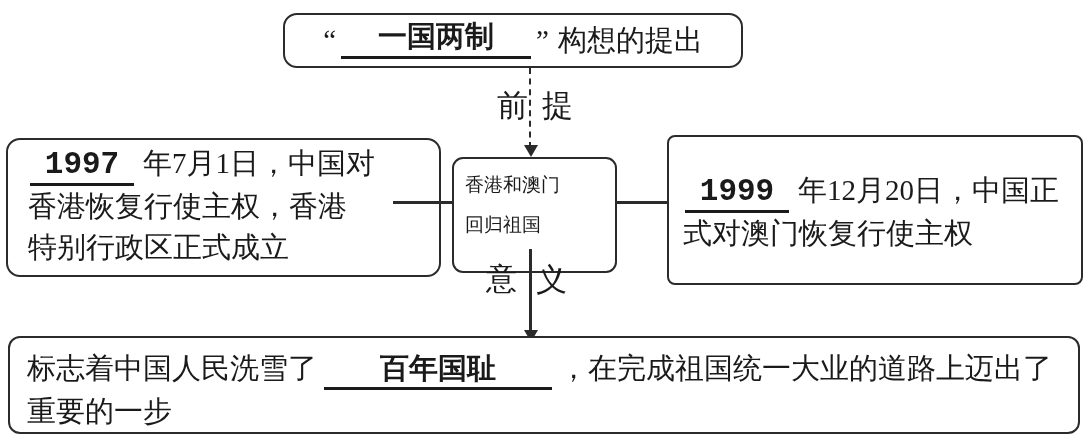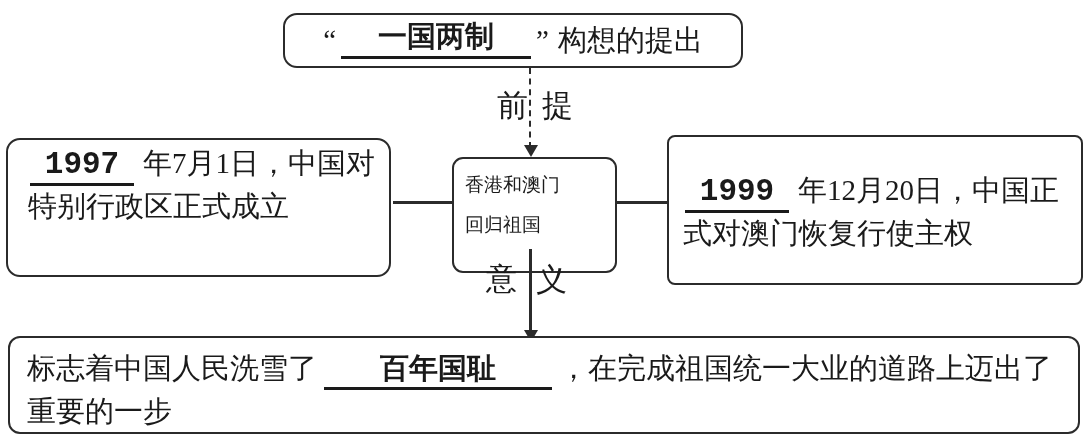--- a/index.html
+++ b/index.html
@@ -23,21 +23,21 @@
     border-radius: 14px;
     background: #ffffff;
     color: #1a1a1a;
   }
   .top-box {
     left: 283px; top: 13px; width: 460px; height: 55px;
     display: flex; align-items: center; justify-content: center;
     font-size: 29px;
   }
   .left-box {
-    left: 6px; top: 138px; width: 385px; height: 139px;
+    left: 6px; top: 138px; width: 435px; height: 139px;
     padding: 3px 6px 0 20px;
     font-size: 29px; line-height: 41px;
   }
   .center-box {
     left: 452px; top: 157px; width: 165px; height: 116px;
     border-radius: 11px;
     padding: 6px 0 0 11px;
     font-size: 19px; line-height: 40px;
   }
   .right-box {
@@ -115,20 +115,21 @@
     <span>构想的提出</span>
   </div>
 
   <div class="vline-dashed"></div>
   <div class="arrow-head head-premise"></div>
   <span class="flow-label lbl-premise-left">前</span>
   <span class="flow-label lbl-premise-right">提</span>
 
   <div class="box left-box">
     <div><span class="blank blank-year">1997</span><span>年7月1日，中国对</span></div>
+    <div>香港恢复行使主权，香港</div>
     <div>特别行政区正式成立</div>
   </div>
 
   <div class="hline hline-left"></div>
   <div class="hline hline-right"></div>
 
   <div class="box center-box">
     <div>香港和澳门</div>
     <div>回归祖国</div>
   </div>

